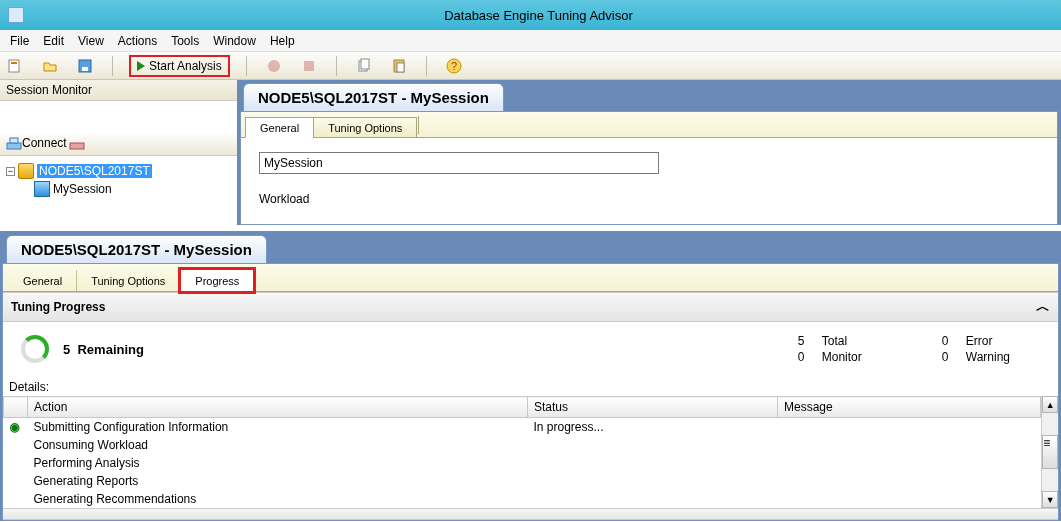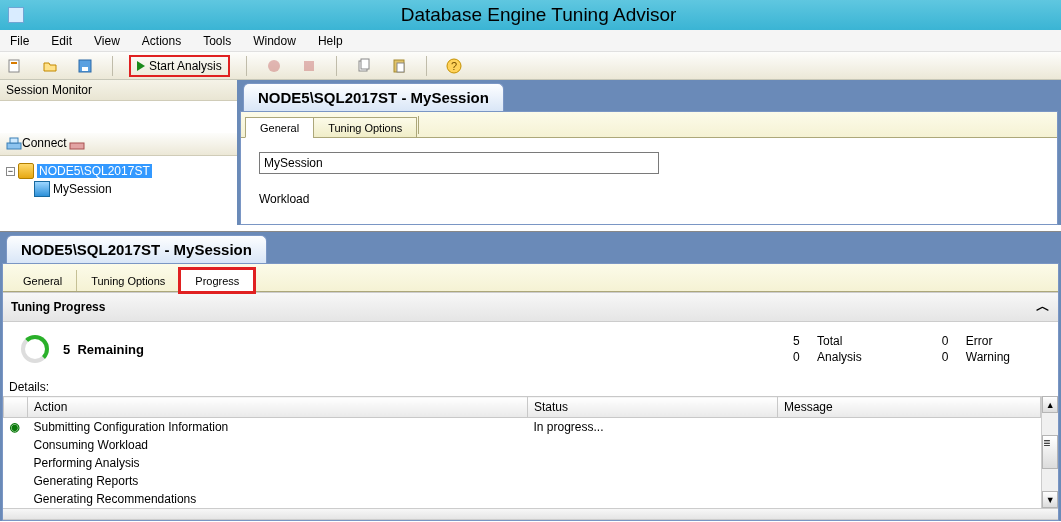--- a/index.html
+++ b/index.html
@@ -1,23 +1,23 @@
 <!DOCTYPE html>
 <html><head>
 <meta charset="utf-8">
 <style>
   * { box-sizing: border-box; font-family: "Segoe UI", Tahoma, sans-serif; }
   body { margin: 0; background: #fff; font-size: 12px; color: #000; }
   
   
   .titlebar { background: linear-gradient(#5fc7e0, #3ab4d4); height: 30px; display: flex; align-items: center; padding: 0 8px; }
-  .titlebar .title { flex: 1; text-align: center; font-size: 19px; }
-  
-  
-  .menubar { background: #f5f5f5; height: 22px; display: flex; align-items: center; padding-left: 10px; gap: 22px; border-bottom: 1px solid #e0e0e0; }
+  .titlebar .title { flex: 1; text-align: center; font-size: 13px; }
+  
+  
+  .menubar { background: #f5f5f5; height: 22px; display: flex; align-items: center; padding-left: 10px; gap: 14px; border-bottom: 1px solid #e0e0e0; }
   .menubar span { cursor: default; }
   
   
   .toolbar { background: linear-gradient(#fdfdfb, #ece8d7); height: 28px; display: flex; align-items: center; padding-left: 4px; gap: 13px; border-bottom: 1px solid #c7c7b8; }
   .toolbtn { width: 22px; height: 22px; display: inline-flex; align-items: center; justify-content: center; border: 1px solid transparent; border-radius: 2px; }
   .start-analysis { display: inline-flex; align-items: center; height: 22px; padding: 0 6px; border: 2px solid #e02020; gap: 4px; }
   .start-analysis .play { width: 0; height: 0; border-left: 8px solid #1a8a1a; border-top: 5px solid transparent; border-bottom: 5px solid transparent; }
   .sep { width: 1px; height: 20px; background: #c0bcaa; margin: 0 3px; }
   
   
@@ -217,21 +217,21 @@
         <div class="spinner"></div>
         <div class="remaining">
           <span>5</span>
           &nbsp;<span>Remaining</span>
         </div>
         <div class="stats">
           <div class="stat-col">
             <span>5</span>
             <span>Total</span>
             <span>0</span>
-            <span>Analysis</span>
+            <span>Monitor</span>
           </div>
           <div class="stat-col">
             <span>0</span>
             <span>Error</span>
             <span>0</span>
             <span>Warning</span>
           </div>
         </div>
       </div>
 

